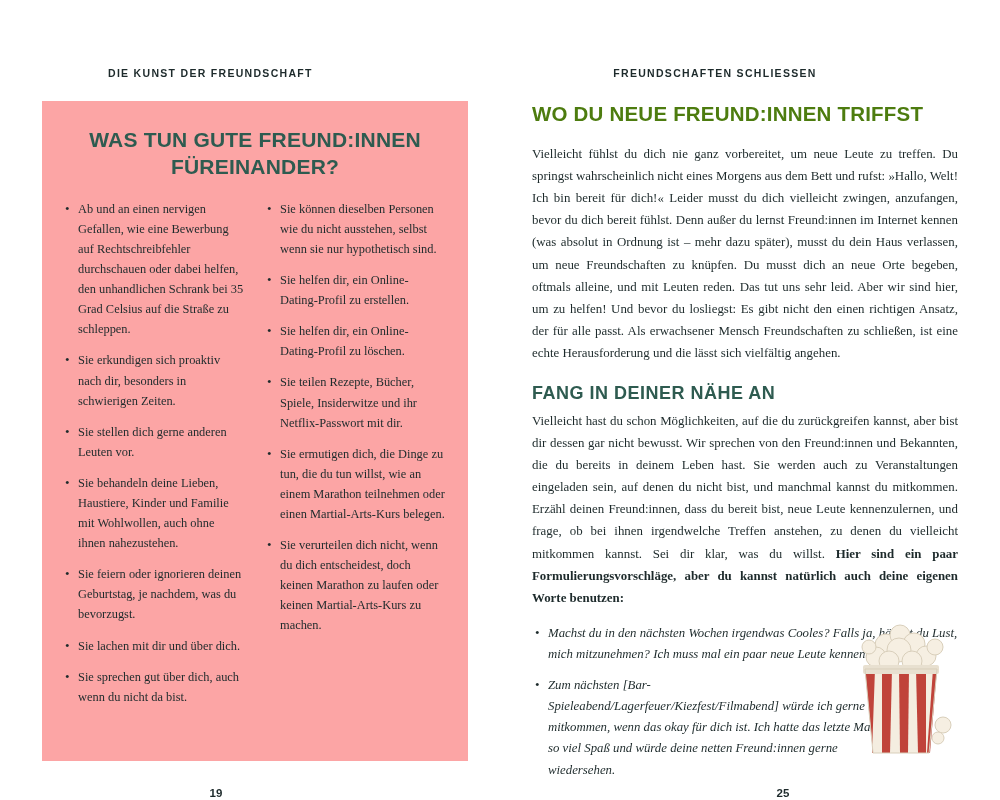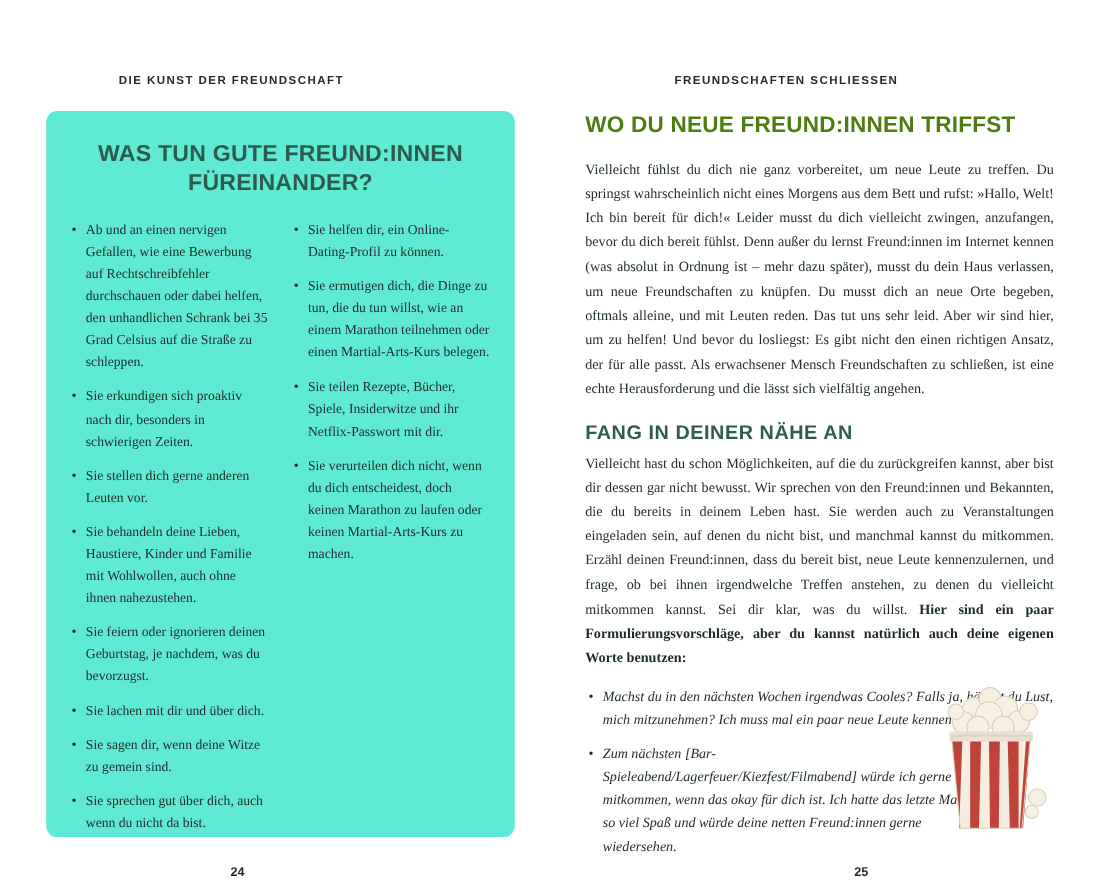--- a/index.html
+++ b/index.html
@@ -38,22 +38,22 @@
     text-align: center;
     margin-top: 4px;
     margin-bottom: 0;
   }
   .page-left .running-head { text-align: left; padding-left: 66px; }
   .page-right .running-head { text-align: center; padding-right: 60px; }
 
   
   .greenbox {
     margin-top: 22px;
-    background: #5eead4;
-    border-radius: 10px;
+    background: #fca5a5;
+    border-radius: 0;
     padding: 26px 22px 22px 22px;
     box-sizing: border-box;
     height: 660px;
   }
   .greenbox h2 {
     margin: 0 0 18px 0;
     font-size: 21px;
     line-height: 1.28;
     font-weight: bold;
     color: #2e5b50;
@@ -171,37 +171,38 @@
       <h2>WAS TUN GUTE FREUND:INNEN FÜREINANDER?</h2>
       <div class="cols">
         <div class="col">
           <ul>
             <li>Ab und an einen nervigen Gefallen, wie eine Bewerbung auf Rechtschreibfehler durchschauen oder dabei helfen, den unhandlichen Schrank bei 35 Grad Celsius auf die Straße zu schleppen.</li>
             <li>Sie erkundigen sich proaktiv nach dir, besonders in schwierigen Zeiten.</li>
             <li>Sie stellen dich gerne anderen Leuten vor.</li>
             <li>Sie behandeln deine Lieben, Haustiere, Kinder und Familie mit Wohlwollen, auch ohne ihnen nahezustehen.</li>
             <li>Sie feiern oder ignorieren deinen Geburtstag, je nachdem, was du bevorzugst.</li>
             <li>Sie lachen mit dir und über dich.</li>
-            <li>Sie sagen dir, wenn deine Witze zu gemein sind.</li>
             <li>Sie sprechen gut über dich, auch wenn du nicht da bist.</li>
           </ul>
         </div>
         <div class="col">
           <ul>
-            <li>Sie helfen dir, ein Online-Dating-Profil zu können.</li>
+            <li>Sie können dieselben Personen wie du nicht ausstehen, selbst wenn sie nur hypothetisch sind.</li>
+            <li>Sie helfen dir, ein Online-Dating-Profil zu erstellen.</li>
+            <li>Sie helfen dir, ein Online-Dating-Profil zu löschen.</li>
+            <li>Sie teilen Rezepte, Bücher, Spiele, Insiderwitze und ihr Netflix-Passwort mit dir.</li>
             <li>Sie ermutigen dich, die Dinge zu tun, die du tun willst, wie an einem Marathon teilnehmen oder einen Martial-Arts-Kurs belegen.</li>
-            <li>Sie teilen Rezepte, Bücher, Spiele, Insiderwitze und ihr Netflix-Passwort mit dir.</li>
             <li>Sie verurteilen dich nicht, wenn du dich entscheidest, doch keinen Marathon zu laufen oder keinen Martial-Arts-Kurs zu machen.</li>
           </ul>
         </div>
       </div>
     </div>
 
     <div class="folio">
-      <span>24</span>
+      <span>19</span>
     </div>
   </div>
 
   <div class="page page-right">
     <div class="running-head">FREUNDSCHAFTEN SCHLIESSEN</div>
 
     <h1 class="chapter-title">WO DU NEUE FREUND:INNEN TRIFFST</h1>
 
     <p class="body-p">Vielleicht fühlst du dich nie ganz vorbereitet, um neue Leute zu treffen. Du springst wahrscheinlich nicht eines Morgens aus dem Bett und rufst: »Hallo, Welt! Ich bin bereit für dich!« Leider musst du dich vielleicht zwingen, anzufangen, bevor du dich bereit fühlst. Denn außer du lernst Freund:innen im Internet kennen (was absolut in Ordnung ist – mehr dazu später), musst du dein Haus verlassen, um neue Freundschaften zu knüpfen. Du musst dich an neue Orte begeben, oftmals alleine, und mit Leuten reden. Das tut uns sehr leid. Aber wir sind hier, um zu helfen! Und bevor du losliegst: Es gibt nicht den einen richtigen Ansatz, der für alle passt. Als erwachsener Mensch Freundschaften zu schließen, ist eine echte Herausforderung und die lässt sich vielfältig angehen.</p>
 

